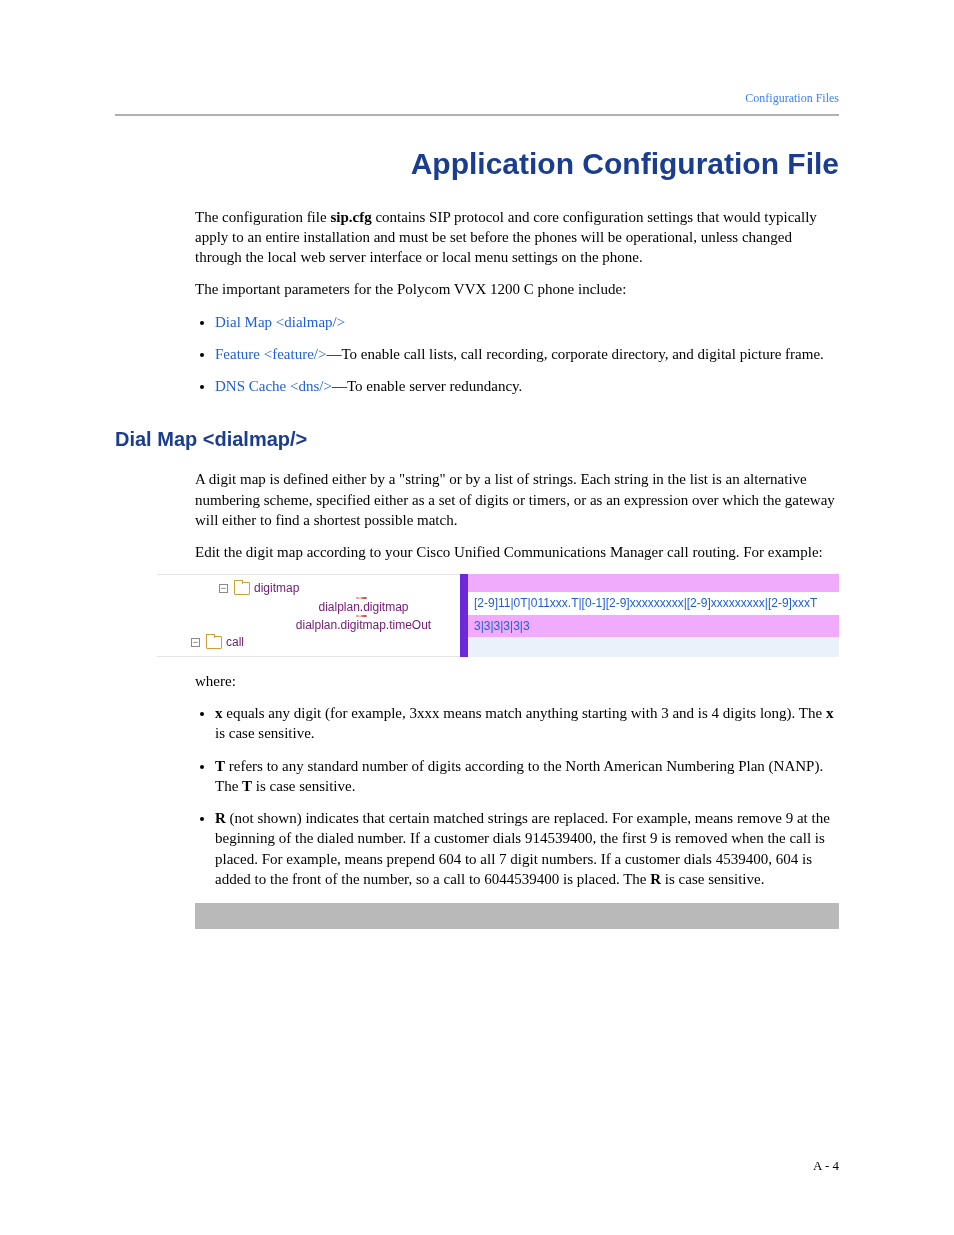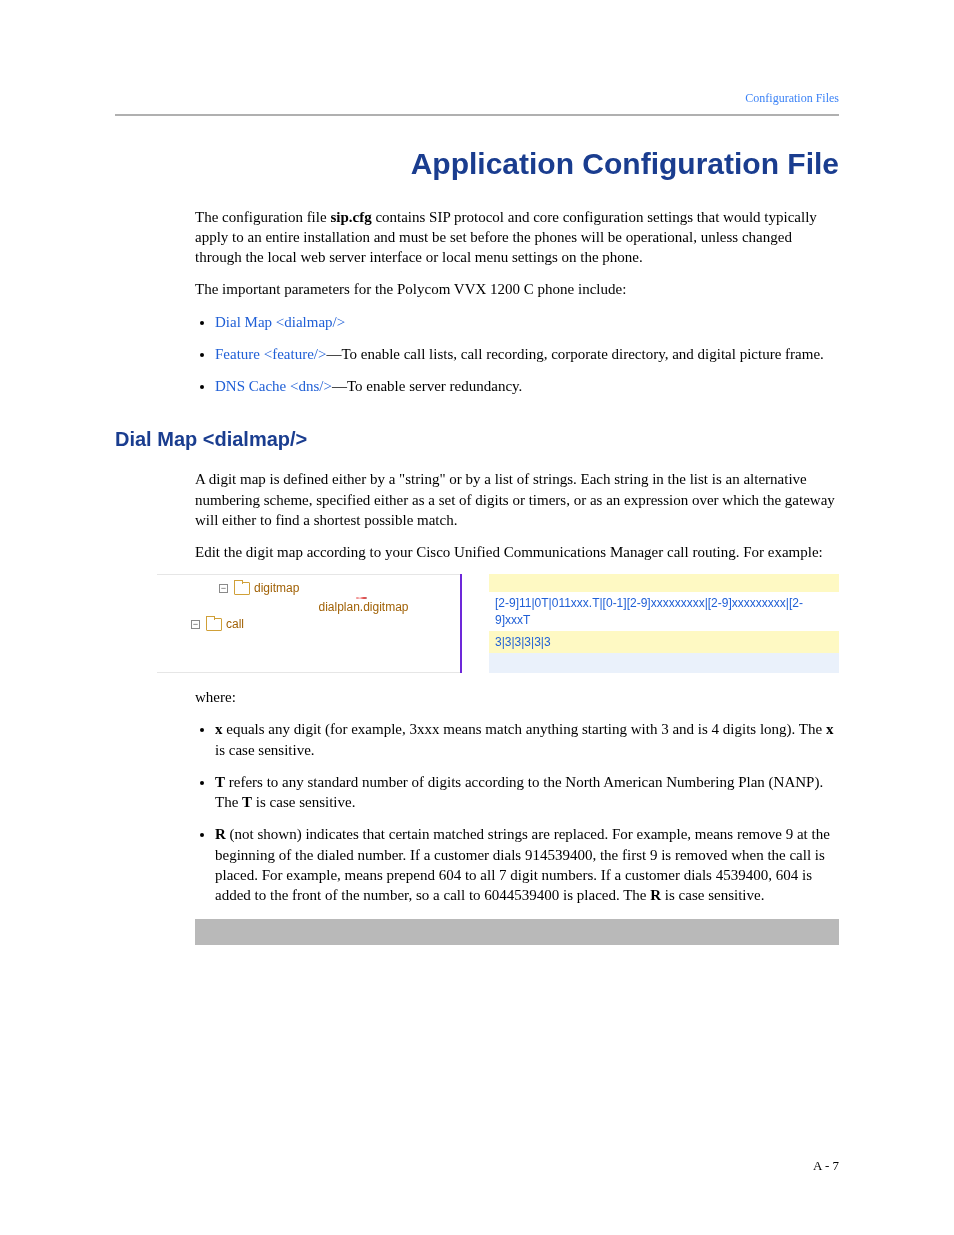--- a/index.html
+++ b/index.html
@@ -78,43 +78,42 @@
   .tree-pane {
     flex: 0 0 295px;
     padding: 4px 4px 2px 4px;
     background: #fff;
     position: relative;
     border-top: 1px solid #e6e6e6;
     border-bottom: 1px solid #e6e6e6;
   }
   .value-pane {
     flex: 1;
-    border-left: 2px solid #6d28d9;
+    border-left: 8px solid #6d28d9;
     display: flex;
     flex-direction: column;
-    padding-left: 27px;
   }
   .value-row {
     padding: 3px 6px;
     font-family: Tahoma, Verdana, sans-serif;
     font-size: 12px;
   }
-  .value-blue { background: #fef9c3; color: #1f5fd6; }
+  .value-blue { background: #f0abfc; color: #1f5fd6; }
   .value-head { height: 12px; }
   .value-plain { background: #fff; color: #1f5fd6; }
   .value-tail { background: #eaf1fb; height:14px; }
 
   .tree-row {
     display: flex;
     align-items: center;
     height: 18px;
     position: relative;
     white-space: nowrap;
   }
-  .tree-label { color: #a16207; margin-left: 4px; }
+  .tree-label { color: #701a75; margin-left: 4px; }
   .ind1 { padding-left: 58px; }
   .ind2 { padding-left: 106px; flex-direction: column; }
   .ind0b { padding-left: 30px; }
 
   .expander {
     width: 9px; height: 9px;
     border: 1px solid #8a8a8a;
     background: #fff;
     font-size: 9px;
     line-height: 7px;
@@ -200,20 +199,24 @@
   <div class="shot">
     <div class="tree-pane">
       <div class="tree-row ind1">
         <span class="expander">−</span>
         <span class="folder-icon"></span>
         <span class="tree-label">digitmap</span>
       </div>
       <div class="tree-row ind2">
         <span class="ball-icon"></span>
         <span class="tree-label">dialplan.digitmap</span>
+      </div>
+      <div class="tree-row ind2">
+        <span class="ball-icon"></span>
+        <span class="tree-label">dialplan.digitmap.timeOut</span>
       </div>
       <div class="tree-row ind0b">
         <span class="expander">−</span>
         <span class="folder-icon"></span>
         <span class="tree-label">call</span>
       </div>
     </div>
     <div class="value-pane">
       <div class="value-row value-blue value-head"></div>
       <div class="value-row value-plain">[2-9]11|0T|011xxx.T|[0-1][2-9]xxxxxxxxx|[2-9]xxxxxxxxx|[2-9]xxxT</div>
@@ -231,14 +234,14 @@
       <li>
         <span class="bold">T</span><span> refers to any standard number of digits according to the North American Numbering Plan (NANP). The </span><span class="bold">T</span><span> is case sensitive.</span>
       </li>
       <li>
         <span class="bold">R</span><span> (not shown) indicates that certain matched strings are replaced. For example, </span><span> means remove 9 at the beginning of the dialed number. If a customer dials 914539400, the first 9 is removed when the call is placed. For example, </span><span> means prepend 604 to all 7 digit numbers. If a customer dials 4539400, 604 is added to the front of the number, so a call to 6044539400 is placed. The </span><span class="bold">R</span><span> is case sensitive.</span>
       </li>
     </ul>
     <div class="grey-bar"></div>
   </div>
 
-  <div class="page-num">A - 7</div>
+  <div class="page-num">A - 4</div>
 </div>
 
 </body></html>

